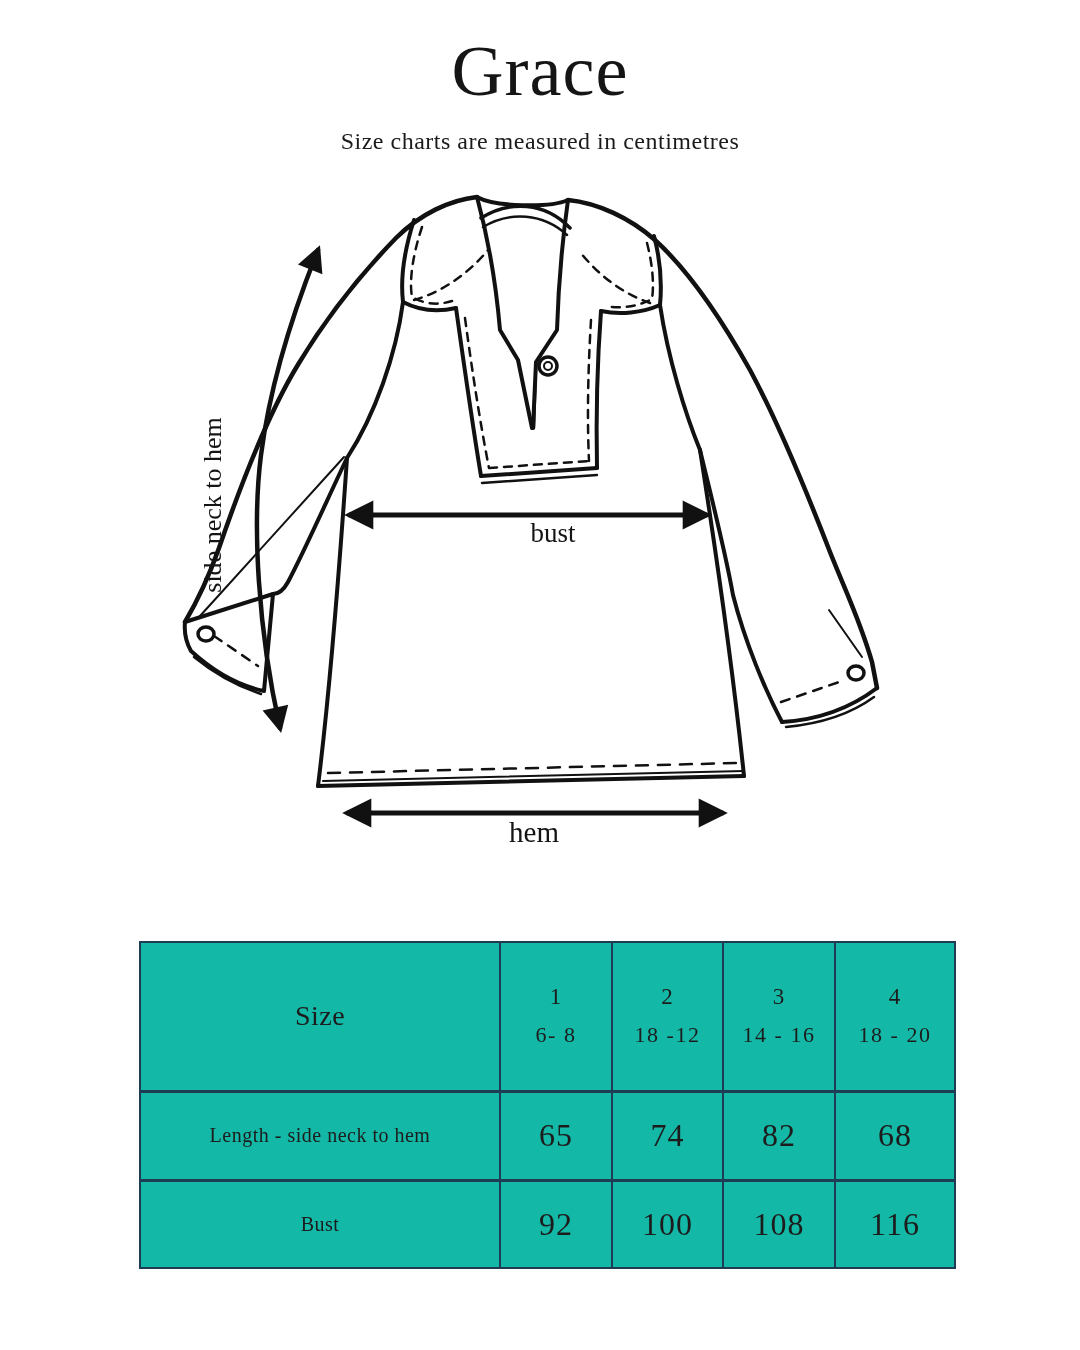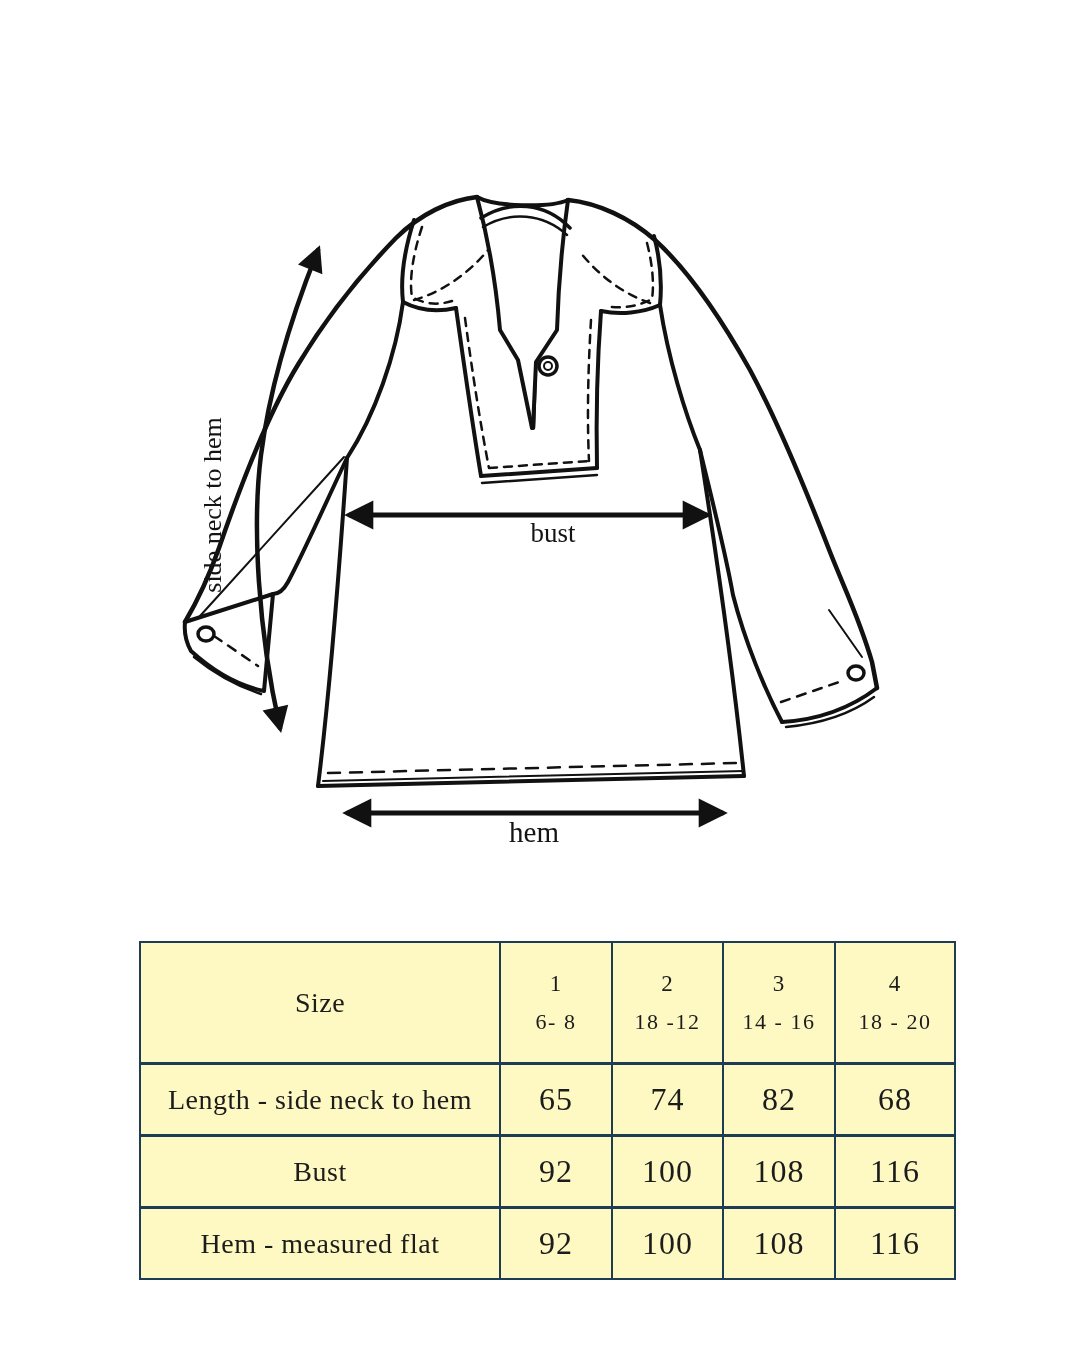--- a/index.html
+++ b/index.html
@@ -6,38 +6,40 @@
   .page{position:relative;width:1080px;height:1350px;background:#ffffff;overflow:hidden;
         font-family:"Liberation Serif","DejaVu Serif",serif;color:#1a1a1a;}
   .title{position:absolute;top:30px;left:0;width:1080px;text-align:center;
          font-size:72px;font-weight:400;margin:0;letter-spacing:1px;color:#151515;}
   .subtitle{position:absolute;top:128px;left:0;width:1080px;text-align:center;
             font-size:24px;margin:0;letter-spacing:.5px;color:#1b1b1b;}
   .figure{position:absolute;top:170px;left:0;width:1080px;height:700px;}
   .figure svg{display:block;width:1080px;height:700px;}
   .svg-label{font-family:"Liberation Serif","DejaVu Serif",serif;fill:#141414;}
   table.size-table{position:absolute;left:139px;top:941px;width:805px;height:328px;
-        border-collapse:collapse;table-layout:fixed;background:#fef9c3;}
+        border-collapse:collapse;table-layout:fixed;background:#14b8a6;}
   table.size-table td{border:2px solid #1f3c55;text-align:center;vertical-align:middle;
         padding:0;color:#1c1c1c;}
   tr.hdr td{height:119px;}
   tr.datarow td{height:69px;border-top-width:3px;}
   .col-size{width:358px;}
   .c1{width:110px;} .c2{width:109px;} .c3{width:110px;} .c4{width:118px;}
   .size-word{font-size:28px;letter-spacing:.5px;}
   .hdr-num{display:block;font-size:23px;letter-spacing:1px;margin-bottom:12px;}
   .hdr-range{display:block;font-size:22px;letter-spacing:1.5px;}
-  .row-label{font-size:28px;letter-spacing:.5px;}
+  .row-label{font-size:20px;letter-spacing:.5px;}
   .cell-val{font-size:32px;letter-spacing:1px;}
 </style>
 </head>
 <body>
 
 <div class="page">
 
+  <h1 class="title">Grace</h1>
+  <p class="subtitle">Size charts are measured in centimetres</p>
 
   <div class="figure">
     <svg viewBox="0 0 1080 700">
       <defs>
         <marker id="ah" viewBox="0 0 12 12" refX="9" refY="6" markerWidth="7" markerHeight="7" orient="auto-start-reverse">
           <path d="M1,1 L11,6 L1,11 Z" fill="#111111"></path>
         </marker>
       </defs>
 
       <g stroke="#111111" fill="none" stroke-linecap="round" stroke-linejoin="round">
@@ -135,23 +137,16 @@
       <td><span class="cell-val">82</span></td>
       <td><span class="cell-val">68</span></td>
     </tr>
     <tr class="datarow">
       <td><span class="row-label">Bust</span></td>
       <td><span class="cell-val">92</span></td>
       <td><span class="cell-val">100</span></td>
       <td><span class="cell-val">108</span></td>
       <td><span class="cell-val">116</span></td>
     </tr>
-    <tr class="datarow">
-      <td><span class="row-label">Hem - measured flat</span></td>
-      <td><span class="cell-val">92</span></td>
-      <td><span class="cell-val">100</span></td>
-      <td><span class="cell-val">108</span></td>
-      <td><span class="cell-val">116</span></td>
-    </tr>
   </tbody>
     </table>
 
 </div>
 
 </body></html>

